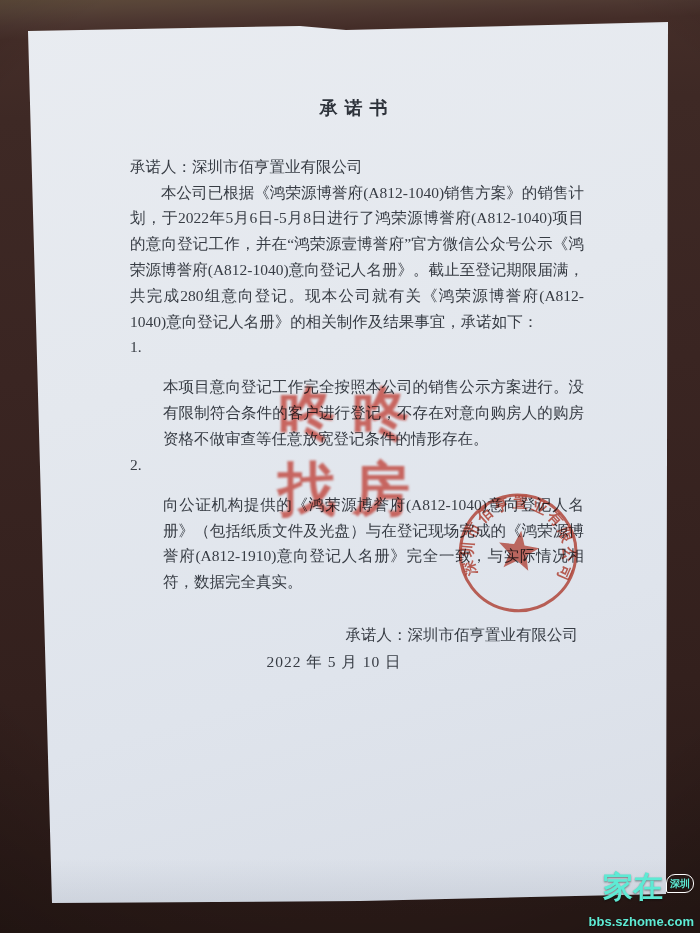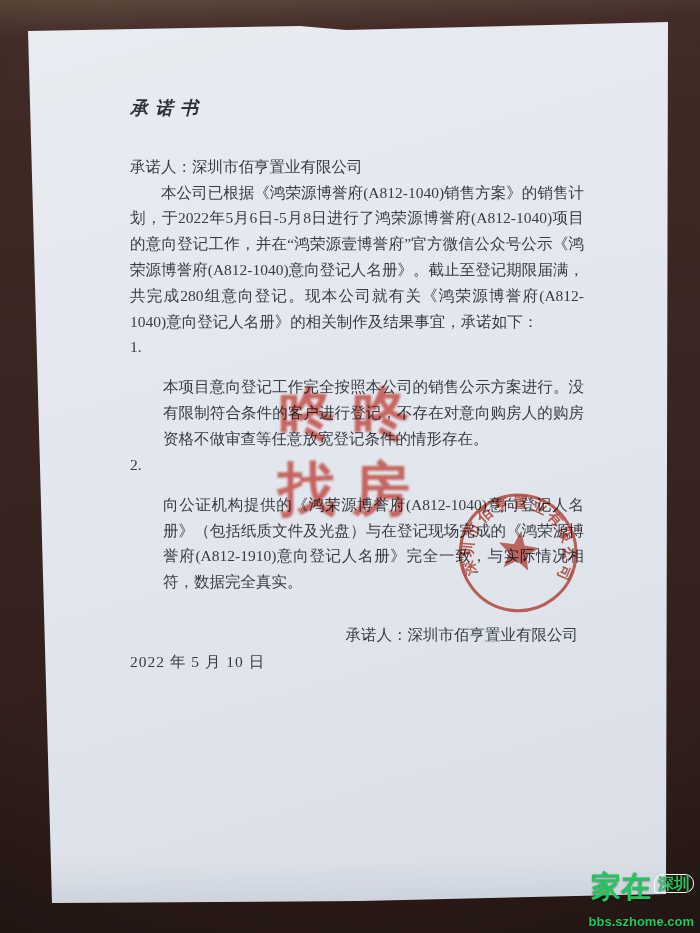--- a/index.html
+++ b/index.html
@@ -25,58 +25,58 @@
       linear-gradient(180deg, rgba(130,140,160,0.20) 0px, rgba(130,140,160,0) 26px),
       linear-gradient(180deg, rgba(0,0,0,0) 92%, rgba(90,100,120,0.18) 100%),
       linear-gradient(164deg, #e9ecf1 0%, #e4e8ee 38%, #dfe4ec 68%, #d8dde6 100%);
   }
   .content{
     position:absolute;left:130px;top:96px;width:454px;
     color:#373c44;font-size:15.5px;line-height:25.8px;
     text-align:justify;text-justify:inter-ideograph;
   }
   .title{
-    margin:0 0 32px 0;font-size:18px;font-weight:600;
-    letter-spacing:7px;color:#2e333b;font-style:italic;
+    margin:0 0 32px 0;text-align:center;font-size:18px;font-weight:600;
+    letter-spacing:7px;color:#2e333b;
   }
   .content p{margin:0;}
   .indent{text-indent:2em;}
   .item{display:flex;}
   .item .num{width:33px;flex:0 0 33px;}
   .item .itxt{flex:1;text-align:justify;margin-top:40px;}
   .signature{margin-top:26px;line-height:27.5px;}
   .sig-name{text-align:right;padding-right:6px;}
-  .sig-date{text-align:left;padding-right:46px;letter-spacing:1px;}
+  .sig-date{text-align:center;padding-right:46px;letter-spacing:1px;}
   
   .red-mark{
     position:absolute;left:274px;top:382px;width:142px;
     display:grid;grid-template-columns:66px 66px;column-gap:8px;row-gap:14px;
     font-family:"Liberation Sans",sans-serif;font-weight:bold;
     font-size:58px;line-height:62px;color:#d5392c;
     opacity:0.72;filter:blur(1.1px);mix-blend-mode:multiply;
     text-align:center;pointer-events:none;
   }
   
   .seal{
     position:absolute;left:451px;top:485px;width:136px;height:138px;
     transform:rotate(8deg);mix-blend-mode:multiply;opacity:0.92;
   }
   
   .brand{
-    position:absolute;right:6px;bottom:4px;color:#22c55e;
+    position:absolute;right:6px;bottom:4px;color:#5eead4;
     font-family:"Liberation Sans",sans-serif;text-align:center;
     text-shadow:0 1px 2px rgba(0,0,0,0.45);
   }
   .brand-top{display:flex;align-items:flex-start;justify-content:flex-end;gap:3px;}
   .brand-name{
     font-family:"Liberation Serif",serif;font-size:30px;line-height:30px;font-weight:bold;
   }
   .brand-badge{
     display:inline-block;border:1.5px solid #fff;border-radius:9px 9px 9px 2px;
-    font-size:16px;line-height:11px;padding:3px 3px;margin-top:2px;font-weight:bold;
+    font-size:10px;line-height:11px;padding:3px 3px;margin-top:2px;font-weight:bold;
   }
   .brand-url{font-size:13px;font-weight:bold;line-height:15px;margin-top:12px;}
 </style>
 </head>
 <body>
 
 <div class="desk"></div>
 
 <div class="paper">
   <div class="content">

